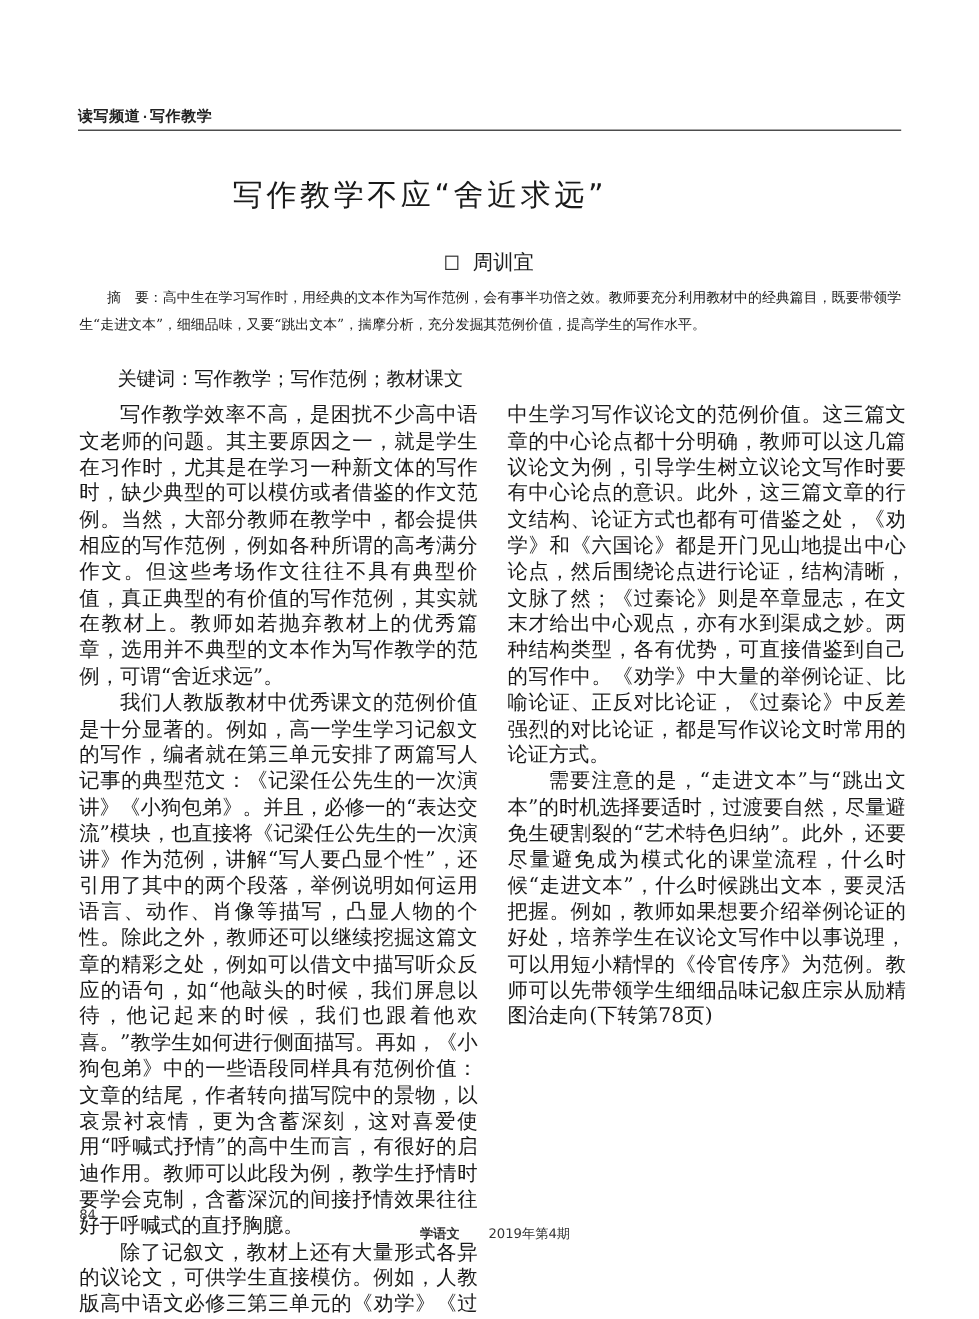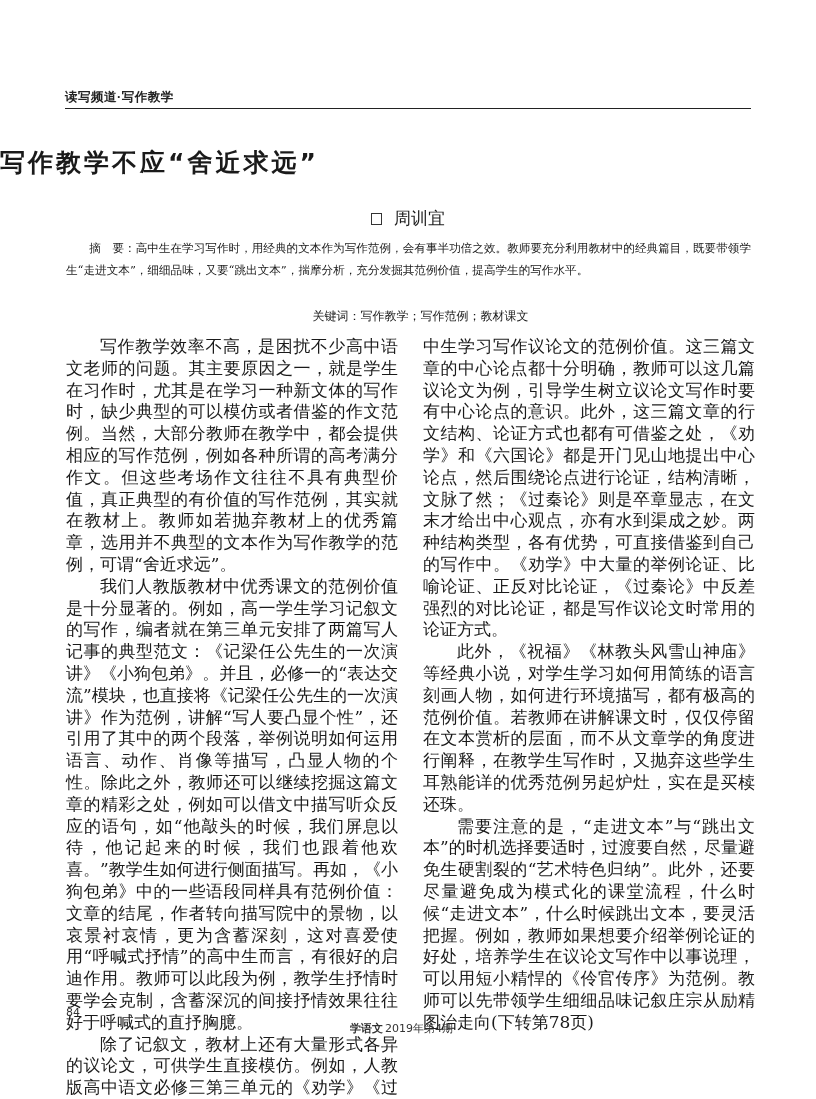--- a/index.html
+++ b/index.html
@@ -1,36 +1,36 @@
 <!DOCTYPE html>
 <html><head>
 <meta charset="utf-8">
 <style>
   html, body { margin: 0; padding: 0; background: #ffffff; }
   body { width: 816px; height: 1099px; position: relative; overflow: hidden;
          font-family: "DejaVu Serif", "Liberation Serif", serif; color: #1a1a1a; }
   .header { position: absolute; left: 65px; top: 86px; width: 686px; height: 22px;
             border-bottom: 1.5px solid #222; }
-  .header-text { font-family: Liberation Sans, sans-serif; font-size: 12.5px; font-weight: bold; color: #222; letter-spacing: 0.5px; }
-  .title { position: absolute; left: 0; width: 700px; top: 146px; 
-           font-family: "DejaVu Sans", sans-serif; font-weight: bold; font-size: 25px; letter-spacing: 3px; color: #1a1a1a; }
+  .header-text { font-family: Liberation Mono, monospace; font-size: 12.5px; font-weight: bold; color: #222; letter-spacing: 0.5px; }
+  .title { position: absolute; left: 0; width: 700px; top: 146px; text-align: center;
+           font-family: "DejaVu Sans", sans-serif; font-weight: normal; font-size: 25px; letter-spacing: 3px; color: #1a1a1a; }
   .author { position: absolute; left: 0; width: 816px; top: 207px; text-align: center;
             font-family: "DejaVu Sans", sans-serif; font-size: 17px; }
   .author .box { display: inline-block; width: 9px; height: 10px; border: 1px solid #333; margin-right: 12px; vertical-align: -1px; }
   .abstract { position: absolute; left: 66px; top: 237px; width: 685px; font-size: 11.6px; line-height: 22px; text-indent: 2em; text-align: justify; }
-  .keywords { position: absolute; left: 66px; top: 305px; width: 685px; font-size: 12px; line-height: 22px; text-indent: 2em; text-align: center; }
+  .keywords { position: absolute; left: 66px; top: 305px; width: 685px; font-size: 16px; line-height: 22px; text-indent: 2em; }
   .label { font-family: "DejaVu Sans", sans-serif; font-weight: normal; }
   .col { position: absolute; top: 336px; width: 332px; font-size: 17px; line-height: 21.8px; text-align: justify; }
   .col p { margin: 0; text-indent: 2em; }
   .col-left { left: 66px; }
   .col-right { left: 423px; }
   .col-right p.cont { text-indent: 0; }
   .footer-page { position: absolute; left: 66px; top: 1006px; font-family: "DejaVu Sans", sans-serif; font-size: 11px; color: #333; }
   .footer-journal { position: absolute; left: 350px; top: 1021px; font-family: "DejaVu Sans", sans-serif; font-size: 11px; color: #333; }
-  .footer-journal .jname { font-weight: bold; margin-right: 2px; font-family: "DejaVu Serif", serif; }
+  .footer-journal .jname { font-weight: bold; margin-right: 24px; font-family: "DejaVu Serif", serif; }
 </style>
 </head>
 <body>
 
 <div class="header">
   <span class="header-text">读写频道·写作教学</span>
 </div>
 
 <div class="title">写作教学不应“舍近求远”</div>
 
@@ -47,20 +47,19 @@
 </div>
 
 <div class="col col-left">
   <p>写作教学效率不高，是困扰不少高中语文老师的问题。其主要原因之一，就是学生在习作时，尤其是在学习一种新文体的写作时，缺少典型的可以模仿或者借鉴的作文范例。当然，大部分教师在教学中，都会提供相应的写作范例，例如各种所谓的高考满分作文。但这些考场作文往往不具有典型价值，真正典型的有价值的写作范例，其实就在教材上。教师如若抛弃教材上的优秀篇章，选用并不典型的文本作为写作教学的范例，可谓“舍近求远”。</p>
   <p>我们人教版教材中优秀课文的范例价值是十分显著的。例如，高一学生学习记叙文的写作，编者就在第三单元安排了两篇写人记事的典型范文：《记梁任公先生的一次演讲》《小狗包弟》。并且，必修一的“表达交流”模块，也直接将《记梁任公先生的一次演讲》作为范例，讲解“写人要凸显个性”，还引用了其中的两个段落，举例说明如何运用语言、动作、肖像等描写，凸显人物的个性。除此之外，教师还可以继续挖掘这篇文章的精彩之处，例如可以借文中描写听众反应的语句，如“他敲头的时候，我们屏息以待，他记起来的时候，我们也跟着他欢喜。”教学生如何进行侧面描写。再如，《小狗包弟》中的一些语段同样具有范例价值：文章的结尾，作者转向描写院中的景物，以哀景衬哀情，更为含蓄深刻，这对喜爱使用“呼喊式抒情”的高中生而言，有很好的启迪作用。教师可以此段为例，教学生抒情时要学会克制，含蓄深沉的间接抒情效果往往好于呼喊式的直抒胸臆。</p>
   <p>除了记叙文，教材上还有大量形式各异的议论文，可供学生直接模仿。例如，人教版高中语文必修三第三单元的《劝学》《过秦论》、古诗文选修中的《六国论》都是典型的论说类文言文，但是很多老师在讲授课文时，只将注意力集中在文言字词上，而忽略了它们对高</p>
 </div>
 
 <div class="col col-right">
   <p class="cont">中生学习写作议论文的范例价值。这三篇文章的中心论点都十分明确，教师可以这几篇议论文为例，引导学生树立议论文写作时要有中心论点的意识。此外，这三篇文章的行文结构、论证方式也都有可借鉴之处，《劝学》和《六国论》都是开门见山地提出中心论点，然后围绕论点进行论证，结构清晰，文脉了然；《过秦论》则是卒章显志，在文末才给出中心观点，亦有水到渠成之妙。两种结构类型，各有优势，可直接借鉴到自己的写作中。《劝学》中大量的举例论证、比喻论证、正反对比论证，《过秦论》中反差强烈的对比论证，都是写作议论文时常用的论证方式。</p>
-  <p>此外，《祝福》《林教头风雪山神庙》等经典小说，对学生学习如何用简练的语言刻画人物，如何进行环境描写，都有极高的范例价值。若教师在讲解课文时，仅仅停留在文本赏析的层面，而不从文章学的角度进行阐释，在教学生写作时，又抛弃这些学生耳熟能详的优秀范例另起炉灶，实在是买椟还珠。</p>
   <p>需要注意的是，“走进文本”与“跳出文本”的时机选择要适时，过渡要自然，尽量避免生硬割裂的“艺术特色归纳”。此外，还要尽量避免成为模式化的课堂流程，什么时候“走进文本”，什么时候跳出文本，要灵活把握。例如，教师如果想要介绍举例论证的好处，培养学生在议论文写作中以事说理，可以用短小精悍的《伶官传序》为范例。教师可以先带领学生细细品味记叙庄宗从励精图治走向(下转第78页)</p>
 </div>
 
 <div class="footer-page">84</div>
 <div class="footer-journal">
   <span class="jname">学语文</span><span>2019年第4期</span>
 </div>
 
 </body></html>

